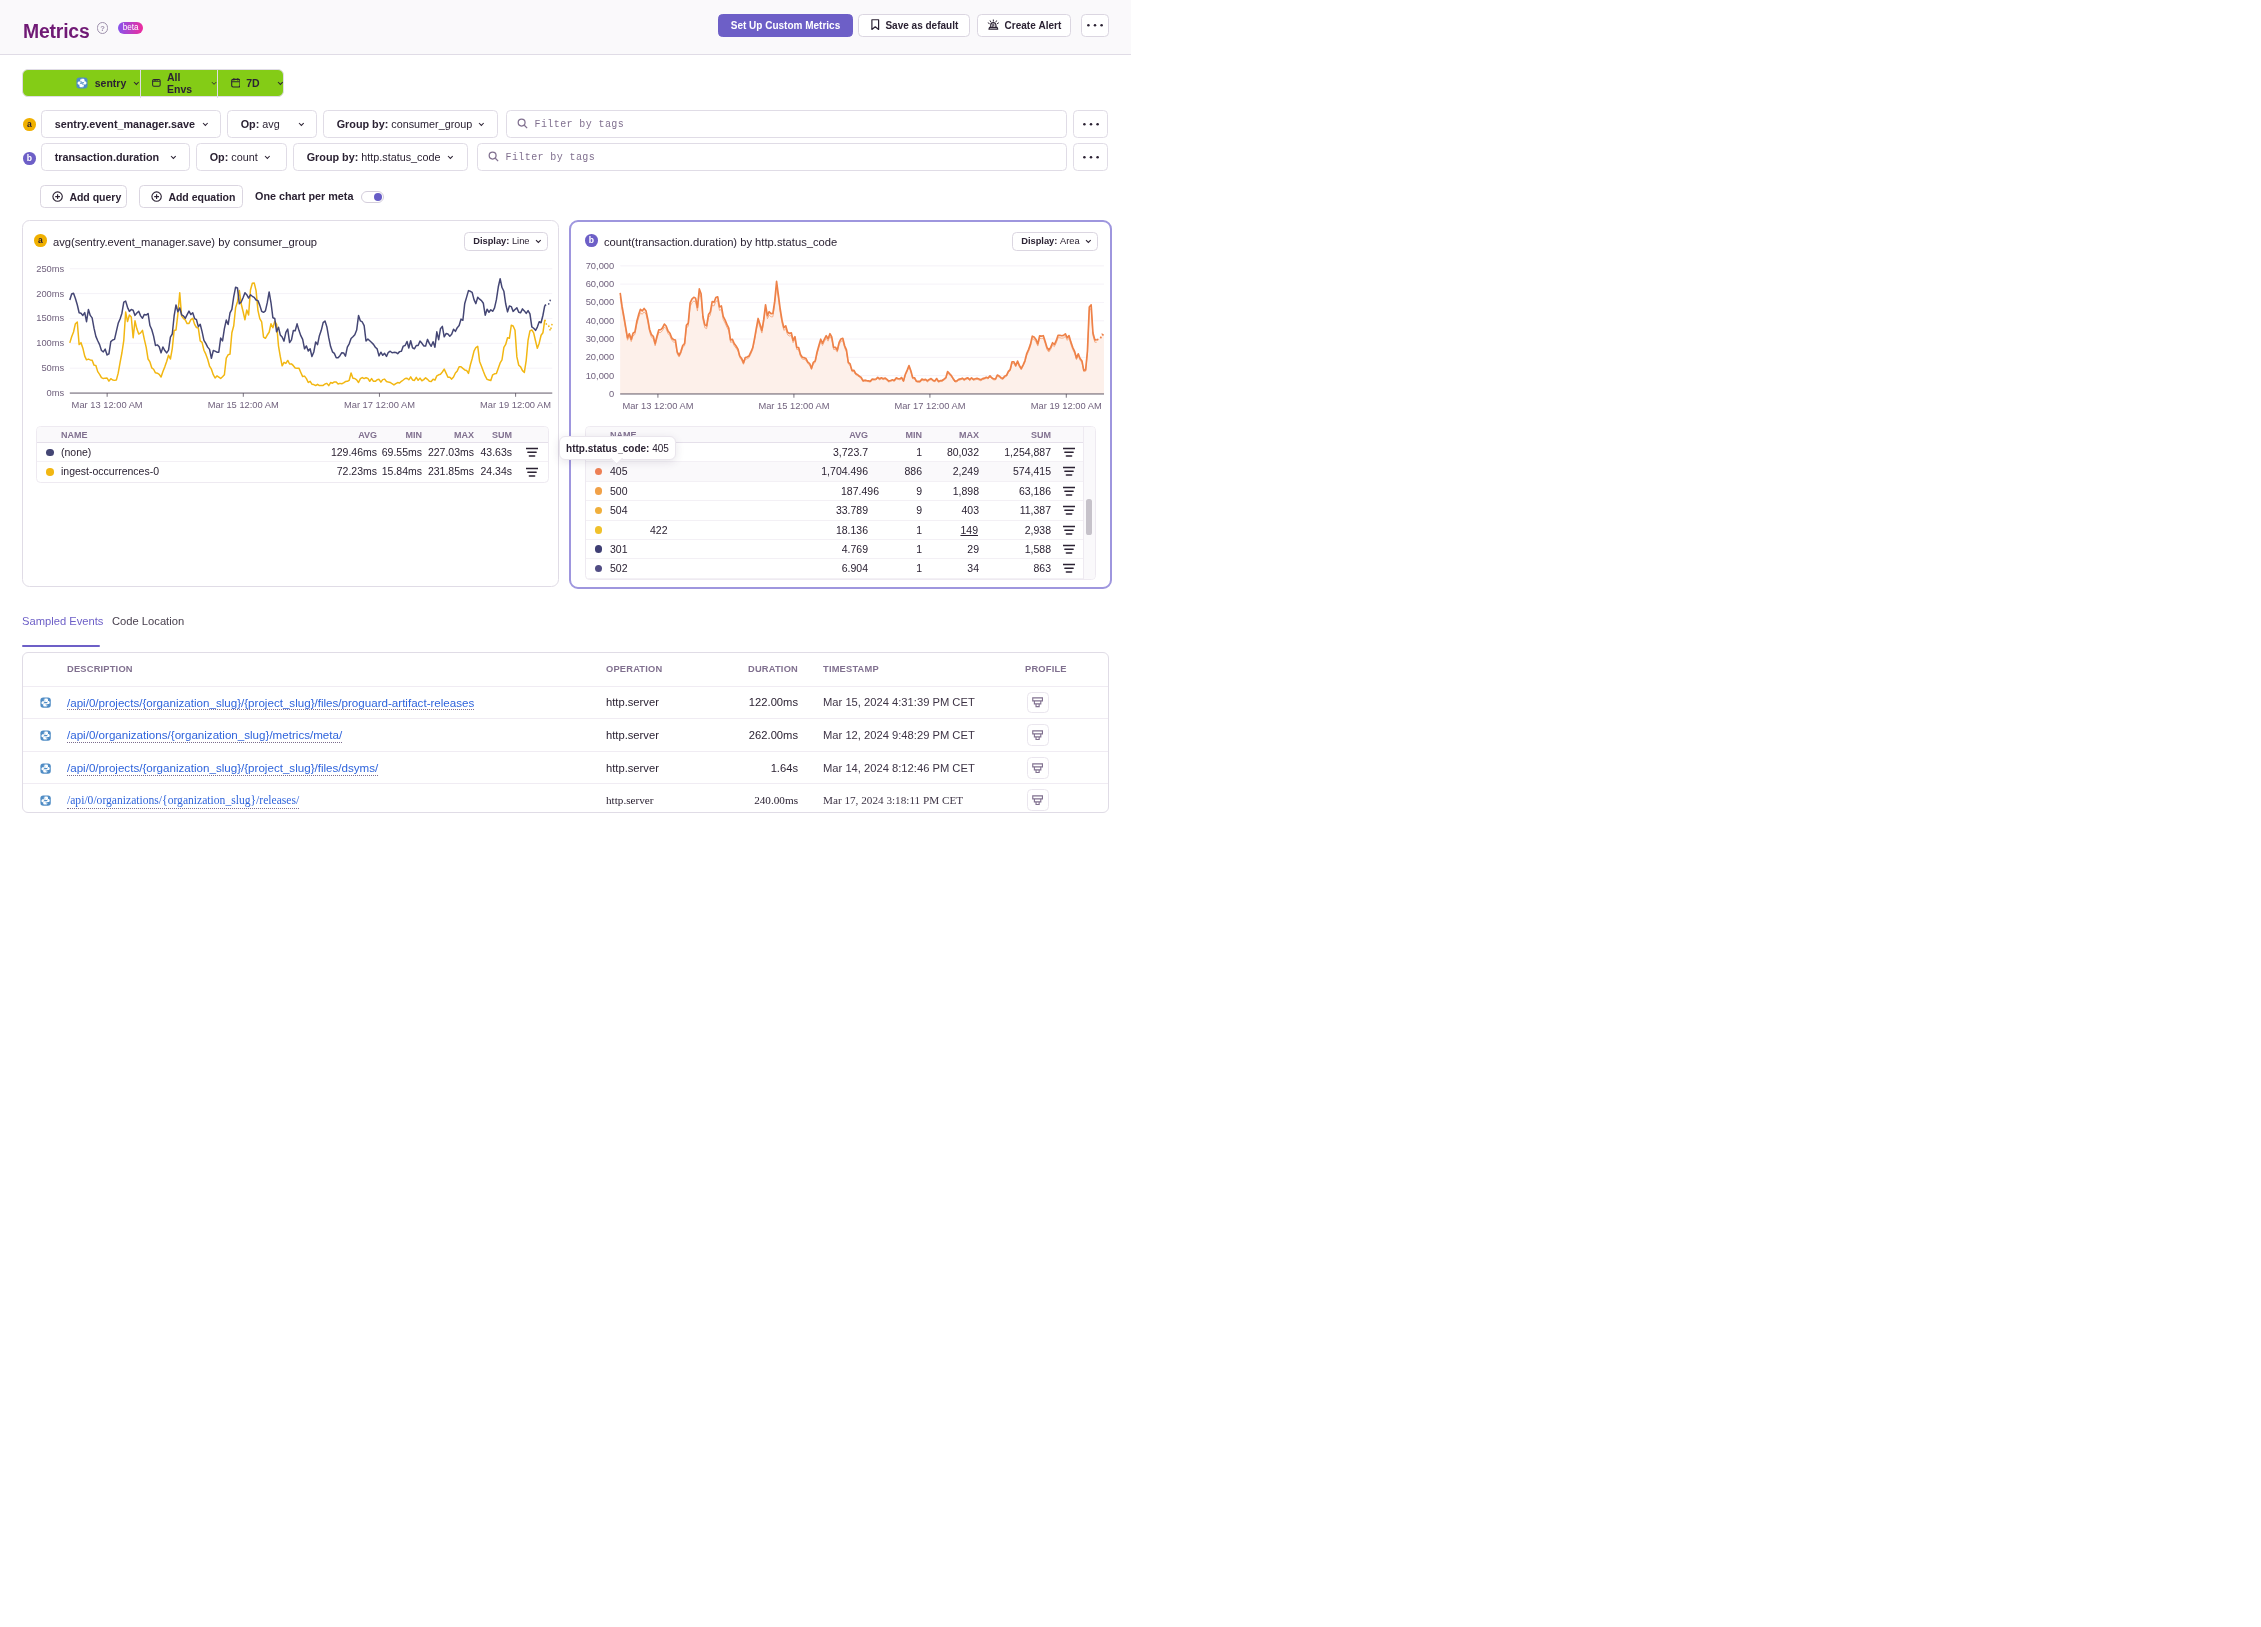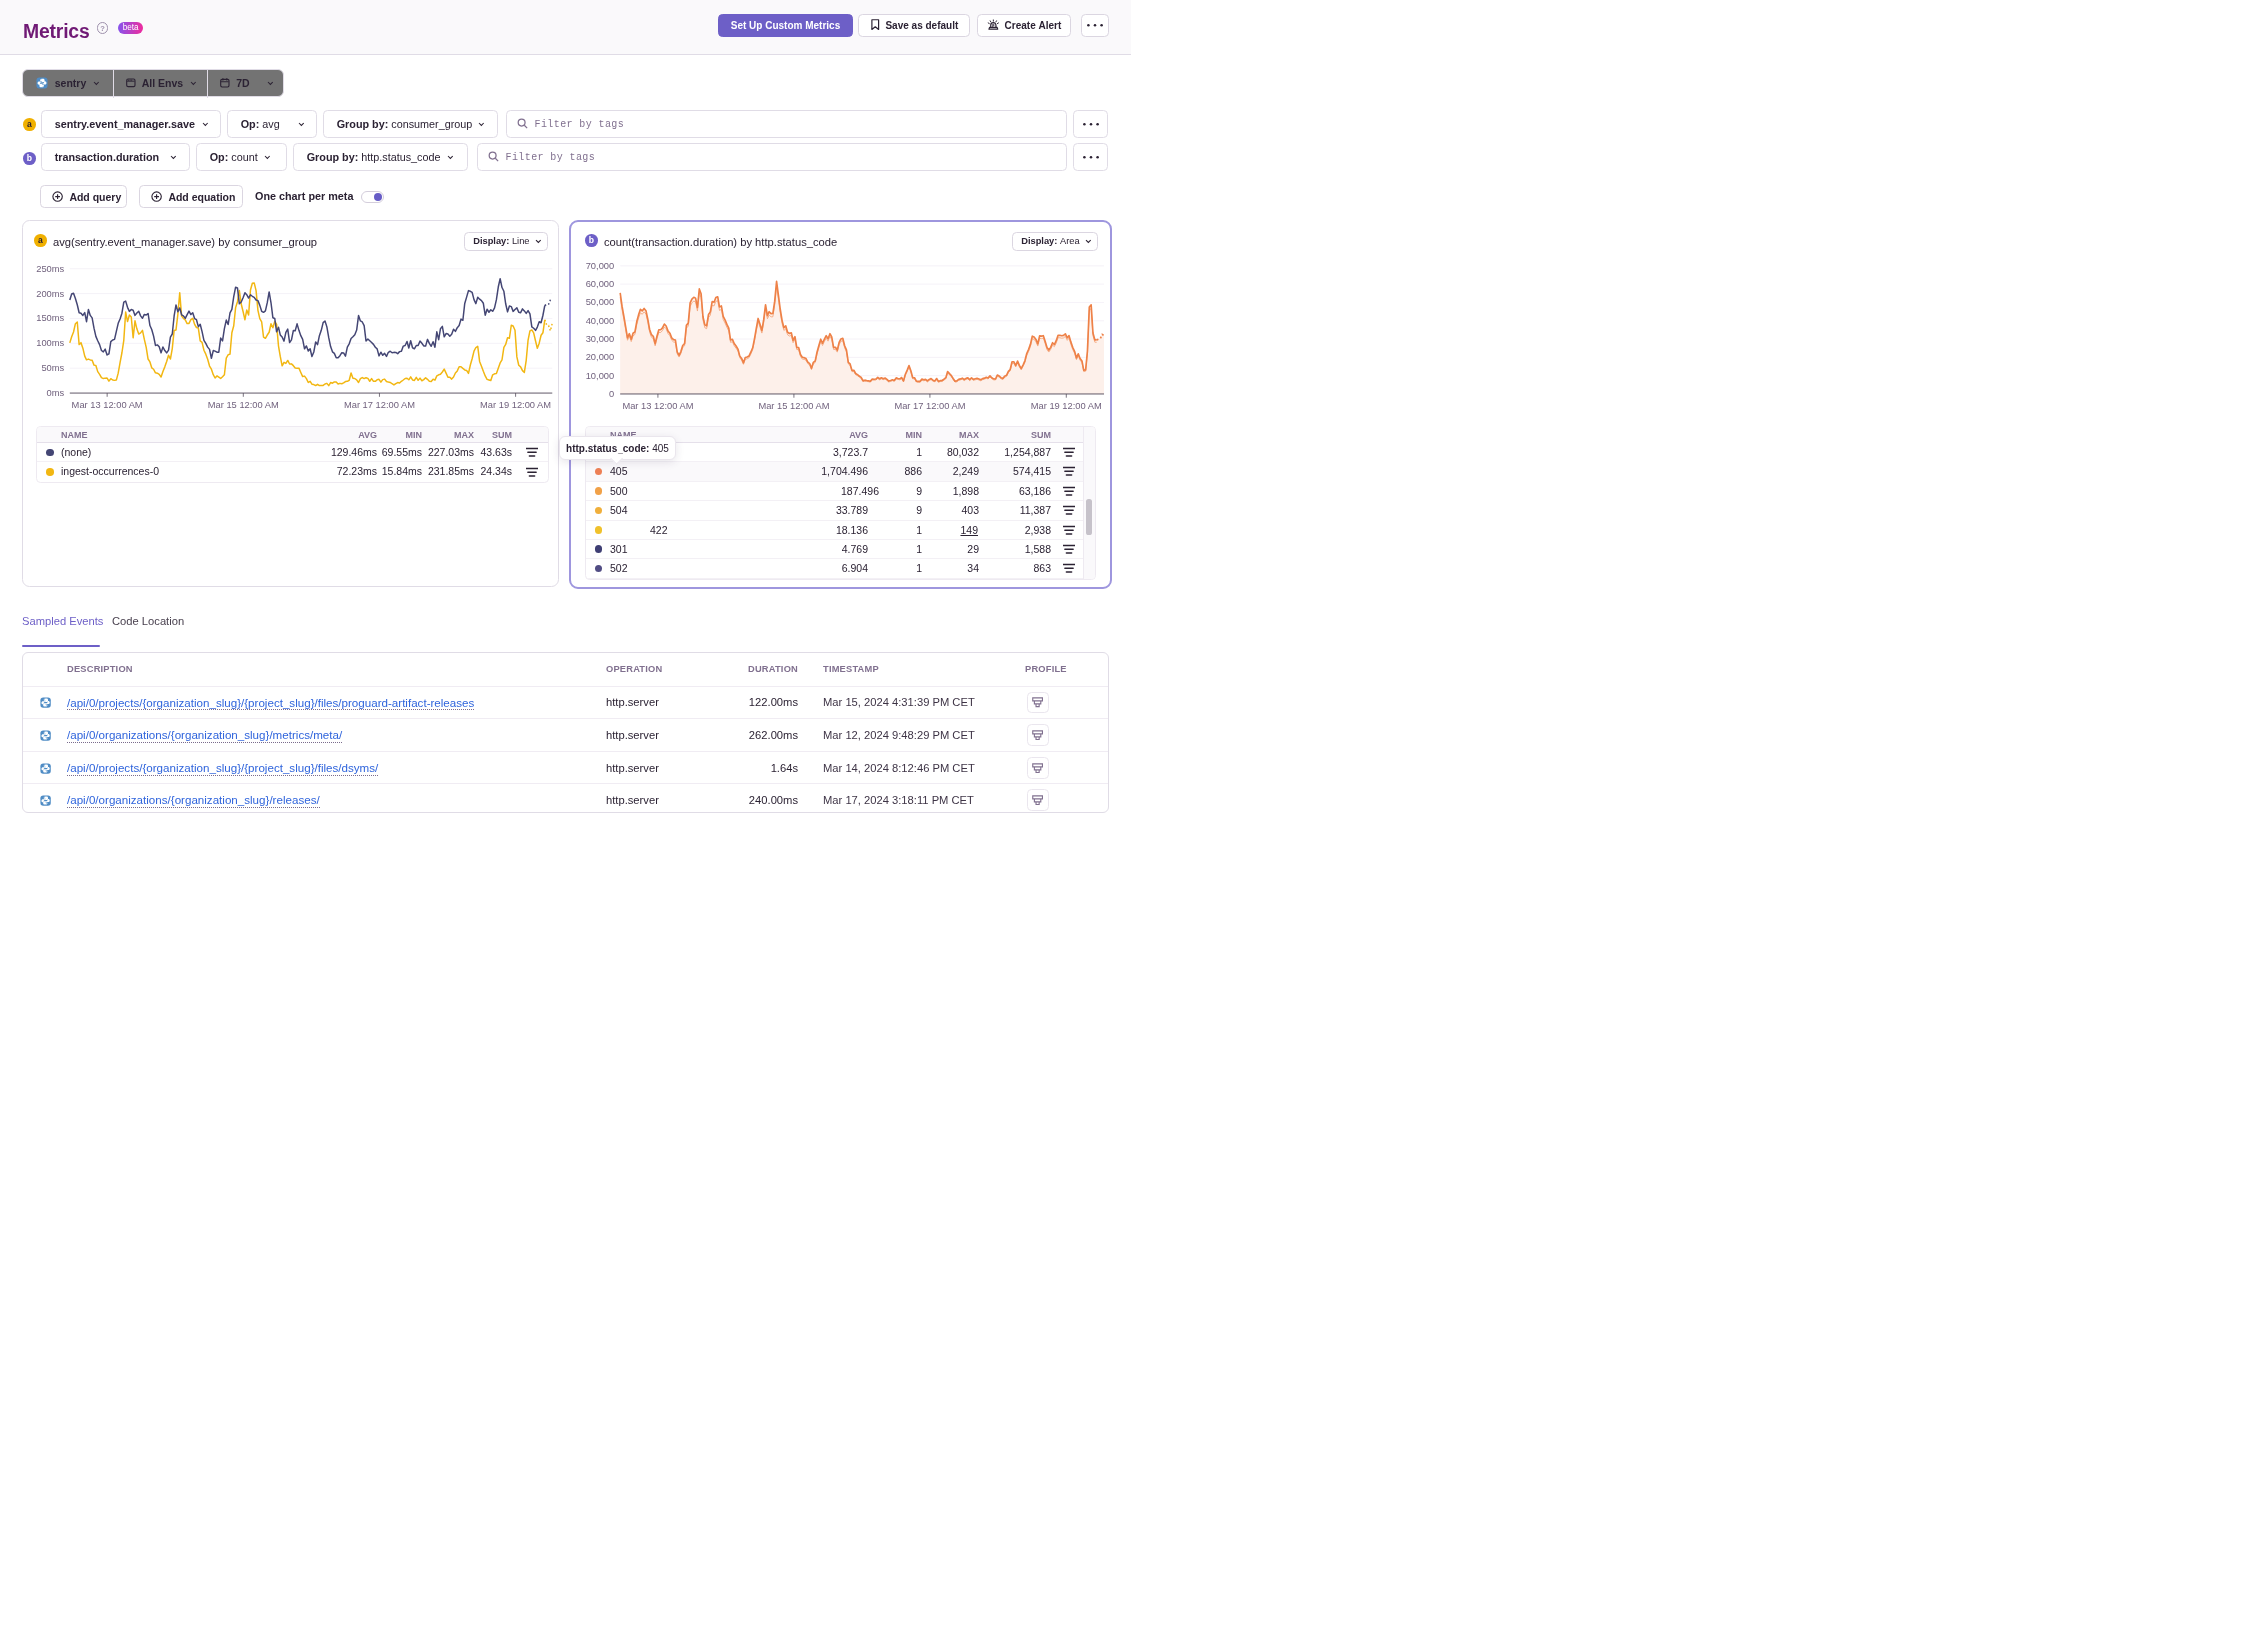--- a/index.html
+++ b/index.html
@@ -6,21 +6,21 @@
 html,body { width:1131px; height:814px; background:#fff; font-family:"Liberation Sans", sans-serif; color:#2B2233; overflow:hidden; }
 .hdr { position:absolute; left:0; top:0; width:1131px; height:55px; background:#FAF9FB; border-bottom:0.7px solid #E0DCE6; }
 .hdr h1 { position:absolute; left:23px; top:20px; font-size:19.4px; font-weight:bold; color:#701a75; letter-spacing:-0.2px;}
 .qmark { position:absolute; left:97px; top:22.4px; width:11.2px; height:11.2px; border:1.1px solid #9E91AC; border-radius:50%; color:#9E91AC; font-size:7.5px; font-weight:bold; text-align:center; line-height:11.2px; }
 .beta { position:absolute; left:118px; top:22.4px; width:25.4px; height:11.2px; border-radius:6px; background:linear-gradient(95deg,#8454EE,#F02B9C); color:#fff; font-size:8.2px; font-weight:normal; text-align:center; line-height:11.2px; }
 .btn { position:absolute; top:13.5px; height:23px; border-radius:4.5px; border:0.7px solid #DBD6E1; background:#fff; font-size:10px; font-weight:bold; color:#2B2233; display:flex; align-items:center; justify-content:center; }
 .btn.primary { background:#6D5FC7; border-color:#6D5FC7; color:#fff; }
 svg.ic { display:inline-block; vertical-align:middle; }
 
 
-.fbar { position:absolute; left:22.4px; top:69px; width:262px; height:28px; border:0.7px solid #E0DCE6; border-radius:6px; background:#737373; display:flex; align-items:flex-start; }
+.fbar { position:absolute; left:22.4px; top:69px; width:262px; height:28px; border:0.7px solid #E0DCE6; border-radius:6px; background:#84cc16; display:flex; align-items:flex-start;padding-left:40px; }
 .fseg { display:flex; align-items:center; height:100%; }
 .fsep { width:0.7px; height:28px; background:#E0DCE6; }
 .fbar b { font-size:10.5px; color:#2B2233; }
 
 
 .qbadge { position:absolute; width:12.7px; height:12.7px; border-radius:50%; font-size:8.6px; font-weight:bold; text-align:center; line-height:12.7px; }
 .qbadge.a { background:#F0B000; color:#2B2233; }
 .qbadge.b { background:#6D5FC7; color:#fff; }
 .pill { position:absolute; height:28px; border:0.7px solid #E0DCE6; border-radius:4.5px; background:#fff; display:flex; align-items:center; font-size:10.8px; }
 .pill b { font-weight:bold; }
@@ -470,21 +470,21 @@
   <div style="position:absolute; left:44px; top:9.3px;"><span class="elink">/api/0/projects/{organization_slug}/{project_slug}/files/dsyms/</span></div>
   <div class="etxt" style="position:absolute; left:583px; top:9.7px;">http.server</div>
   <div class="etxt" style="position:absolute; width:90px; right:310px; top:9.7px; text-align:right;">1.64s</div>
   <div class="etxt" style="position:absolute; left:800px; top:9.7px; color:#3E3446;">Mar 14, 2024 8:12:46 PM CET</div>
   <div class="pbtn" style="left:1004px; top:5.2px;">
         <svg width="11.2" height="10.5" viewBox="0 0 15 14">
           <path d="M1 1.2h13v4H1zM3.2 5.2h8.6v4H3.2zM5.4 9.2h4.2v3.6H5.4z" fill="none" stroke="#80708F" stroke-width="1.5"></path>
         </svg>
       </div>
 </div>
-<div class="erow" style="top:130px; height:32.5px;">
+<div class="erow" style="top:130px; height:32.5px;font-family:Liberation Serif, serif;">
   <div style="position:absolute; left:17px; top:10.5px;"><svg width="11.2" height="11.2" viewBox="0 0 16 16">
           <rect x="0.6" y="0.6" width="14.8" height="14.8" rx="4" fill="#4F8CC5"></rect>
           <path d="M7.95 2.3c-2.6 0-2.45 1.15-2.45 1.8v1.3h2.55v.5H4.3c-1.3 0-2.25.9-2.25 2.25 0 1.35.85 2.3 2.15 2.3h1.06V8.97c0-1.05.9-1.97 1.97-1.97h2.65c.85 0 1.55-.7 1.55-1.55V4.1c0-1-.85-1.8-1.9-1.8z" fill="#fff"></path>
           <path d="M8.05 13.7c2.6 0 2.45-1.15 2.45-1.8v-1.3H7.95v-.5h3.75c1.3 0 2.25-.9 2.25-2.25 0-1.35-.85-2.3-2.15-2.3h-1.06v1.48c0 1.05-.9 1.97-1.97 1.97H6.12c-.85 0-1.55.7-1.55 1.55v1.35c0 1 .85 1.8 1.9 1.8z" fill="#fff"></path>
           <circle cx="6.55" cy="3.7" r="0.62" fill="#4F8CC5"></circle>
           <circle cx="9.45" cy="12.3" r="0.62" fill="#4F8CC5"></circle>
         </svg></div>
   <div style="position:absolute; left:44px; top:9.3px;"><span class="elink">/api/0/organizations/{organization_slug}/releases/</span></div>
   <div class="etxt" style="position:absolute; left:583px; top:9.7px;">http.server</div>
   <div class="etxt" style="position:absolute; width:90px; right:310px; top:9.7px; text-align:right;">240.00ms</div>

